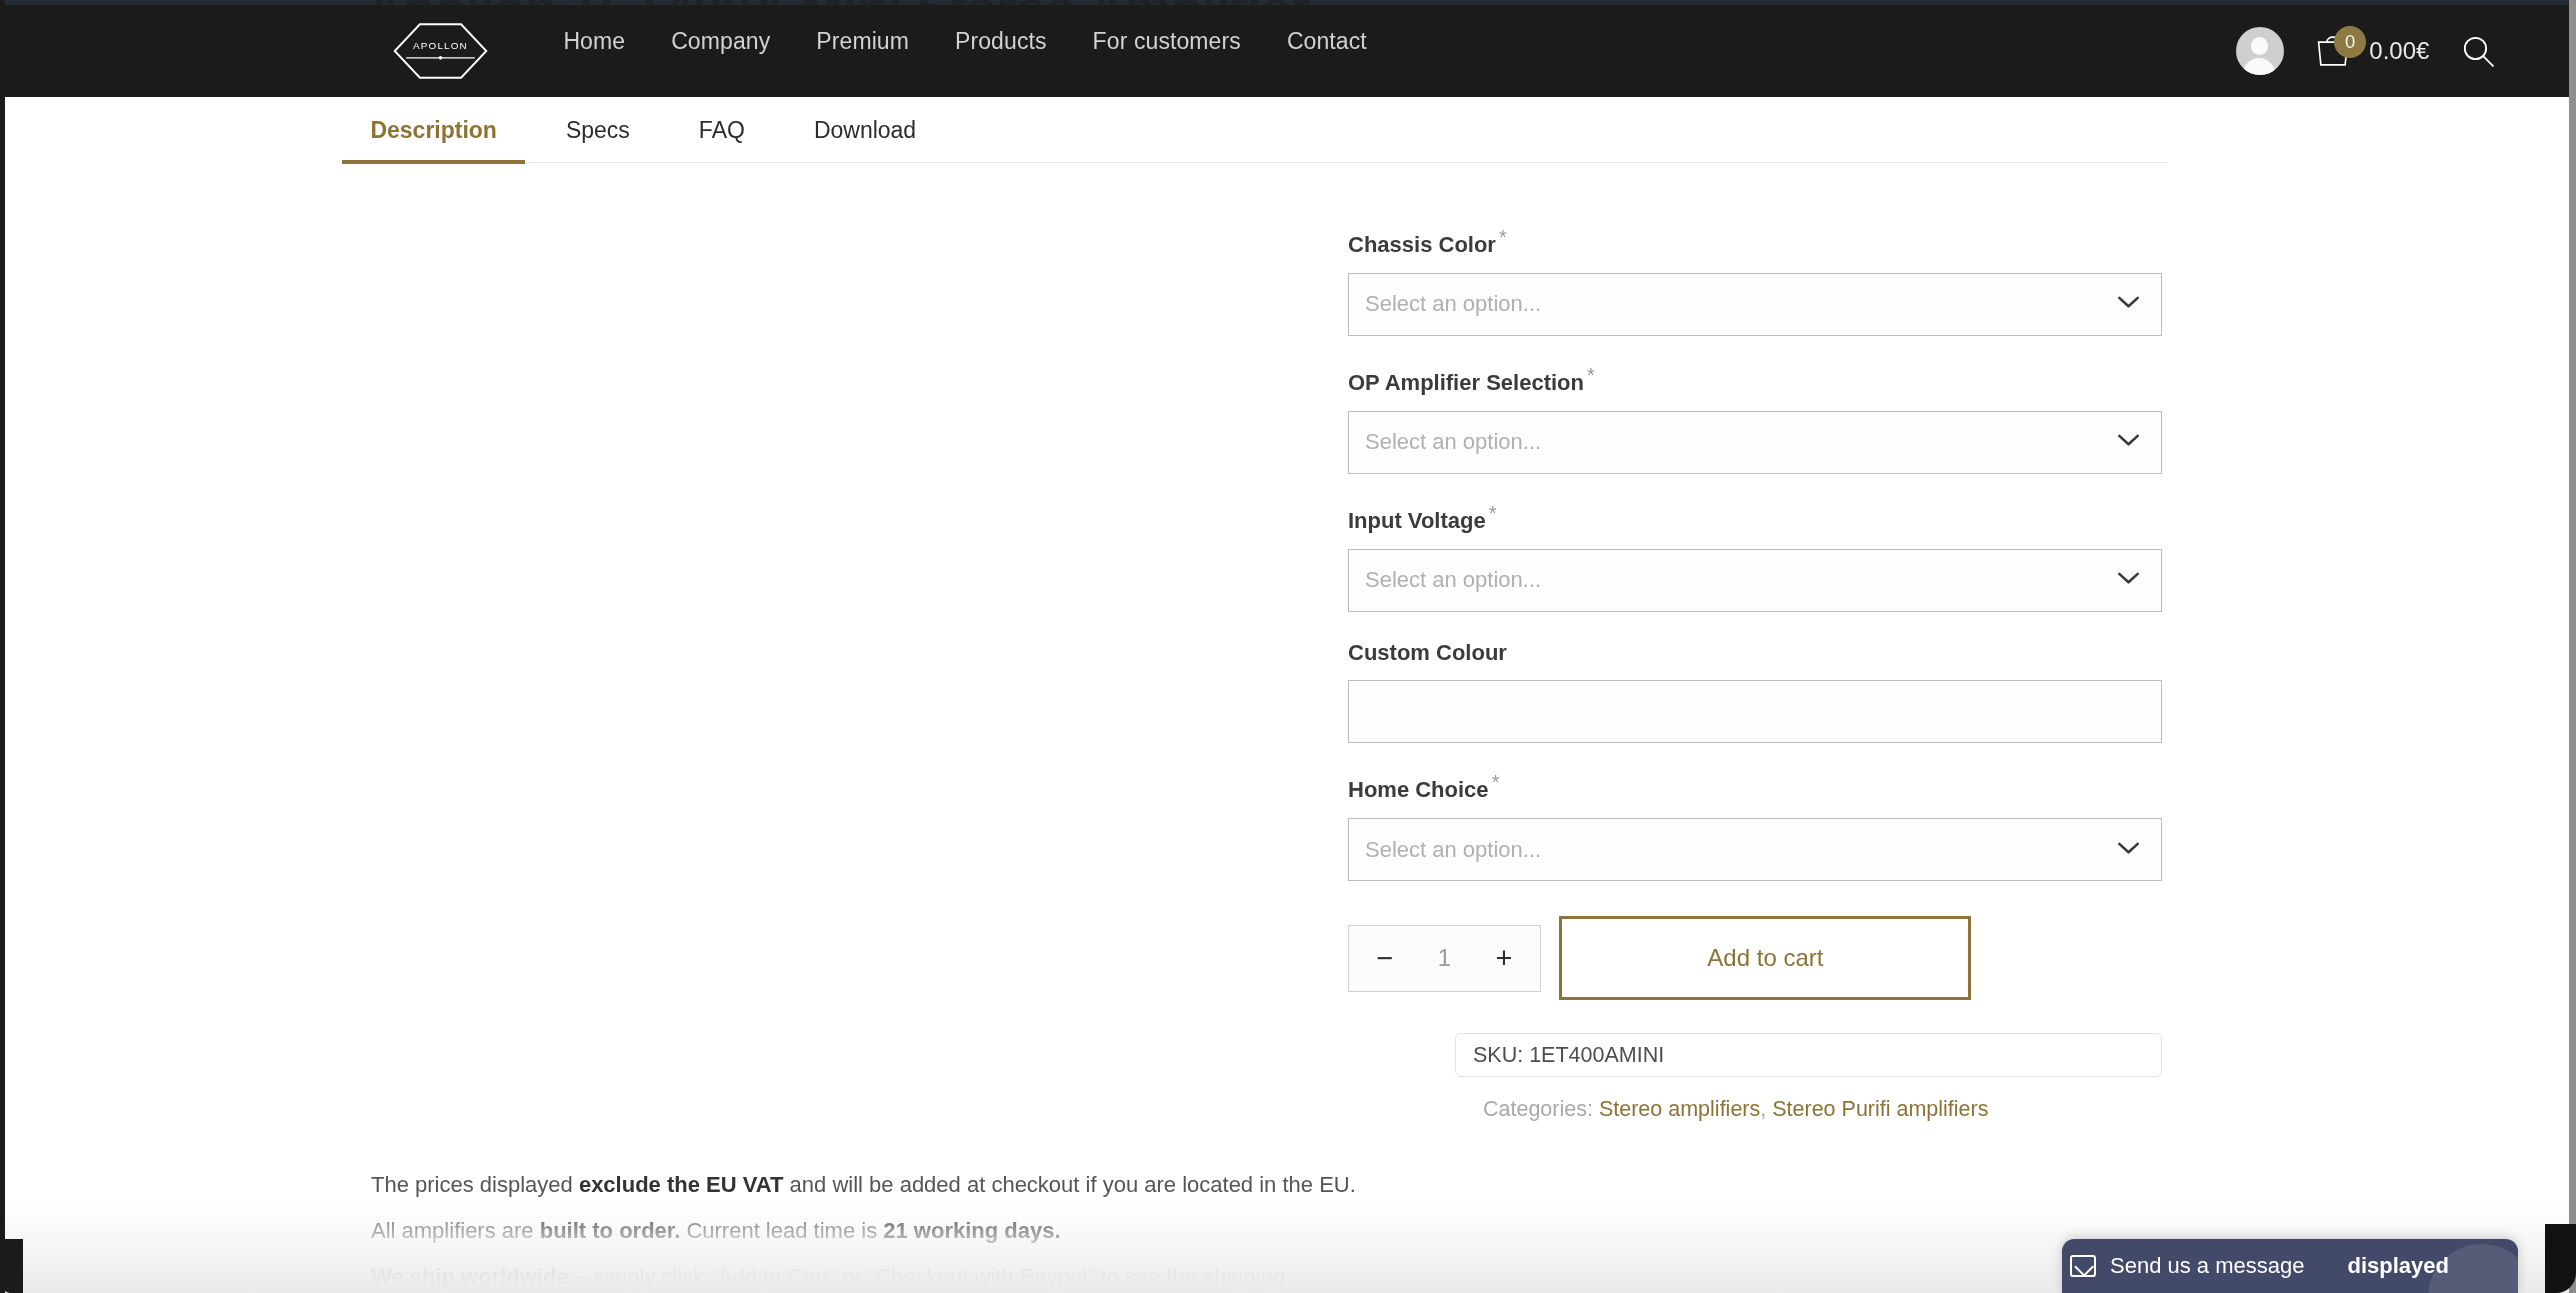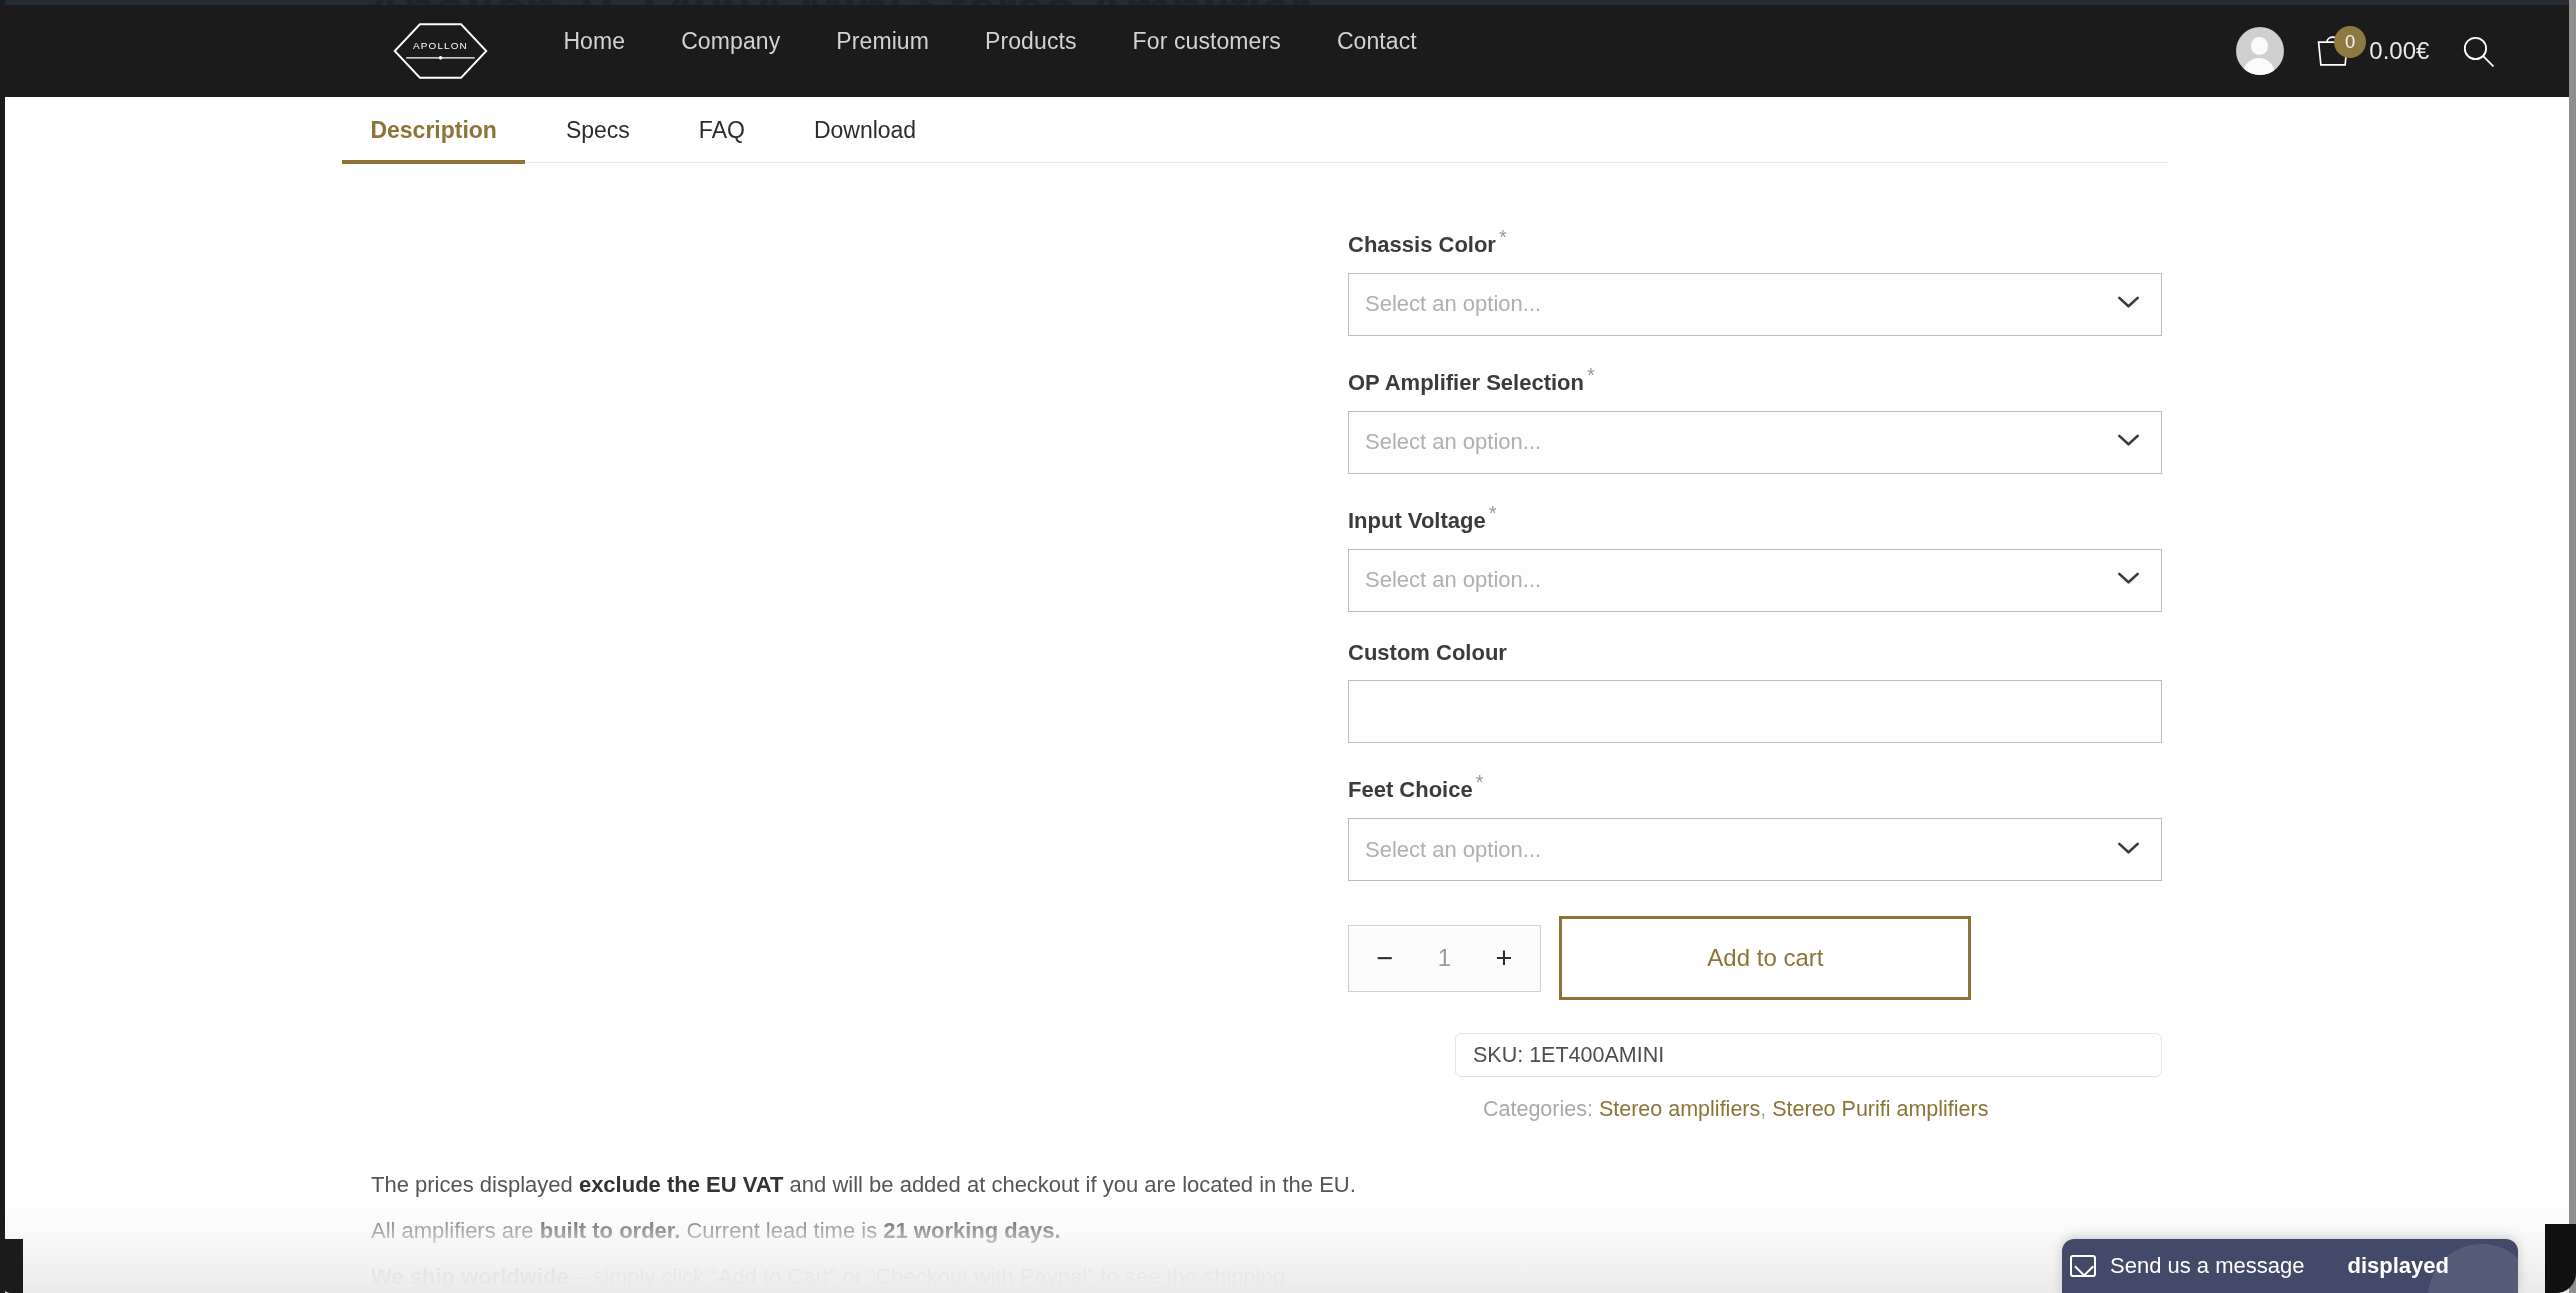--- a/index.html
+++ b/index.html
@@ -79,21 +79,21 @@
     width: 97px; height: 58px;
   }
   .logo svg { display: block; }
 
   .nav {
     position: absolute;
     left: 535px; top: 0;
     height: 72px;
     display: flex;
     align-items: center;
-    gap: 10px;
+    gap: 0px;
   }
   .nav-item {
     color: #d2d2d2;
     font-size: 23px;
     font-weight: 400;
     padding: 0 23px;
     white-space: nowrap;
     cursor: pointer;
     letter-spacing: 0.1px;
   }
@@ -513,21 +513,21 @@
       </div>
     </div>
 
     <div class="field">
       <label class="field-label">Custom Colour</label>
       <input class="text-box" type="text" value="" style="">
     </div>
 
     <div class="field">
       <label class="field-label">
-        <span>Feet Choice</span><span class="req">*</span>
+        <span>Home Choice</span><span class="req">*</span>
       </label>
       <div class="select-box">
         <span class="ph">Select an option...</span>
         <span class="chev">
           <svg width="23" height="14" viewBox="0 0 30 18">
               <path d="M3 3 L15 14 L27 3" stroke="#3a3a3a" stroke-width="3.4" fill="none" stroke-linecap="round" stroke-linejoin="round"></path>
             </svg>
         </span>
       </div>
     </div>

